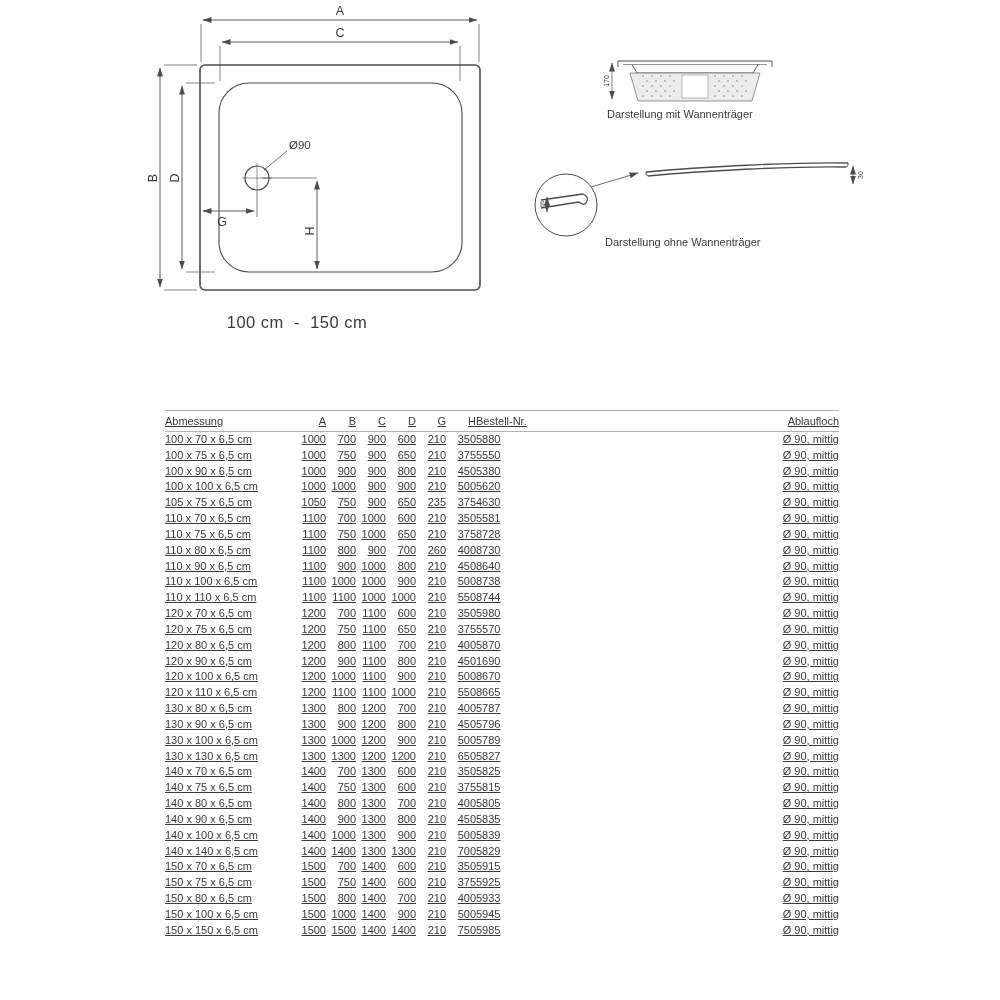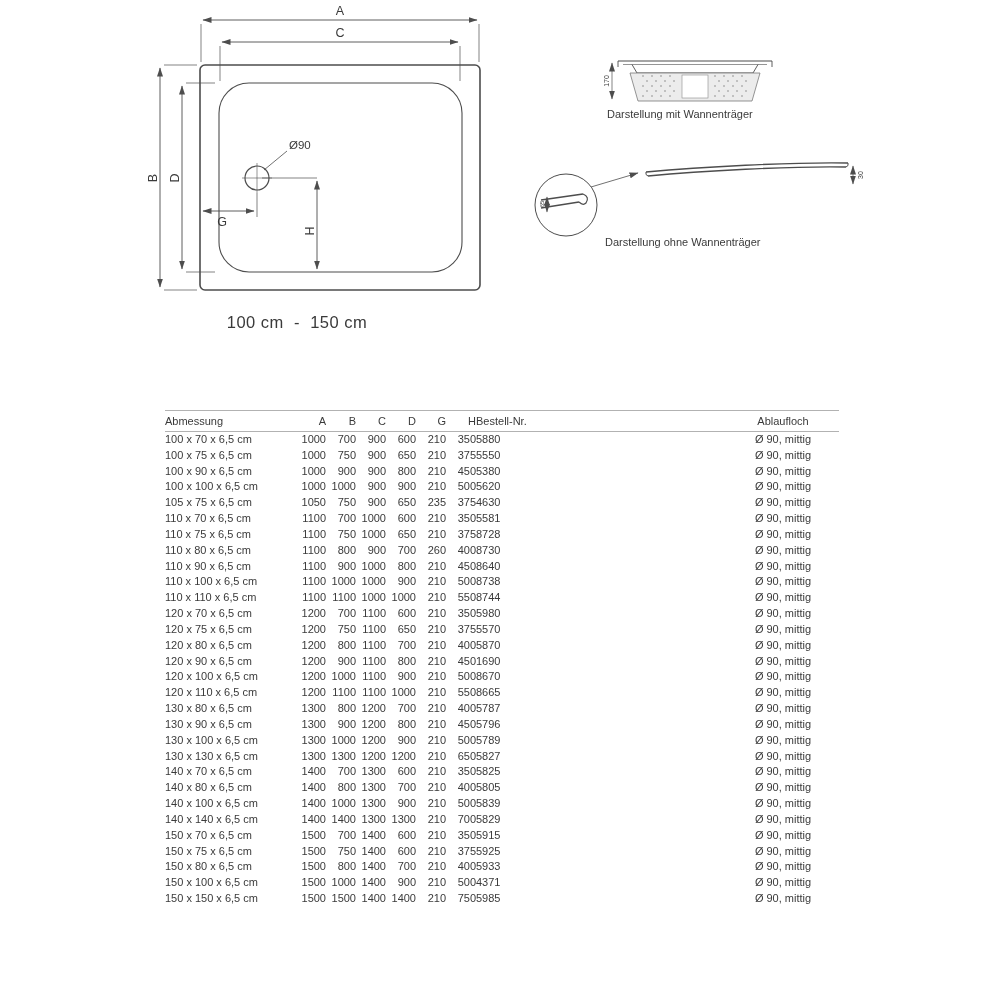--- a/index.html
+++ b/index.html
@@ -7,37 +7,37 @@
   body {
     width:1000px; height:1000px; position:relative; overflow:hidden;
     font-family:"Liberation Sans", sans-serif; color:#3a3a3a;
   }
   #drawings { position:absolute; left:0; top:0; }
   svg text { font-family:"Liberation Sans", sans-serif; fill:#3a3a3a; }
 
   #spec-table {
     position:absolute; left:165px; top:410px;
     border-collapse:collapse; table-layout:fixed;
-    font-size:11px; color:#3a3a3a;
+    font-size:11px; color:#3a3a3a;text-decoration:underline;
   }
   #spec-table th { font-weight:normal; }
   #spec-table thead tr {
     height:21px;
     border-top:1px solid #b2b2b2;
     border-bottom:1px solid #b2b2b2;
   }
   #spec-table tbody td { height:15.83px; line-height:15.83px; }
   #spec-table td, #spec-table th {
     padding:0; white-space:nowrap; overflow:hidden; vertical-align:middle;
   }
   .dims   { text-align:left; }
   td.num  { text-align:right; padding-right:10px; }
   th.num  { text-align:right; padding-right:21px; }
   .bestell{ text-align:left; }
-  .ablauf { text-align:center; padding-left:43px; }
+  .ablauf { text-align:right; padding-left:43px; }
 </style>
 </head>
 <body>
 
 <svg id="drawings" width="1000" height="400" viewBox="0 0 1000 400">
   <defs>
     <marker id="ah" markerWidth="10" markerHeight="8" refX="8.5" refY="3" orient="auto-start-reverse" markerUnits="userSpaceOnUse">
       <path d="M0,0 L9,3 L0,6 Z" fill="#4d4d4d"></path>
     </marker>
   </defs>
@@ -426,31 +426,53 @@
         <td class="num">1400</td>
         <td class="num">700</td>
         <td class="num">1300</td>
         <td class="num">600</td>
         <td class="num">210</td>
         <td class="num">350</td>
         <td class="bestell">5825</td>
         <td class="ablauf">Ø 90, mittig</td>
       </tr>
       <tr>
+        <td class="dims">140 x 75 x 6,5 cm</td>
+        <td class="num">1400</td>
+        <td class="num">750</td>
+        <td class="num">1300</td>
+        <td class="num">600</td>
+        <td class="num">210</td>
+        <td class="num">375</td>
+        <td class="bestell">5815</td>
+        <td class="ablauf">Ø 90, mittig</td>
+      </tr>
+      <tr>
         <td class="dims">140 x 80 x 6,5 cm</td>
         <td class="num">1400</td>
         <td class="num">800</td>
         <td class="num">1300</td>
         <td class="num">700</td>
         <td class="num">210</td>
         <td class="num">400</td>
         <td class="bestell">5805</td>
         <td class="ablauf">Ø 90, mittig</td>
       </tr>
       <tr>
+        <td class="dims">140 x 90 x 6,5 cm</td>
+        <td class="num">1400</td>
+        <td class="num">900</td>
+        <td class="num">1300</td>
+        <td class="num">800</td>
+        <td class="num">210</td>
+        <td class="num">450</td>
+        <td class="bestell">5835</td>
+        <td class="ablauf">Ø 90, mittig</td>
+      </tr>
+      <tr>
         <td class="dims">140 x 100 x 6,5 cm</td>
         <td class="num">1400</td>
         <td class="num">1000</td>
         <td class="num">1300</td>
         <td class="num">900</td>
         <td class="num">210</td>
         <td class="num">500</td>
         <td class="bestell">5839</td>
         <td class="ablauf">Ø 90, mittig</td>
       </tr>
@@ -499,21 +521,21 @@
         <td class="ablauf">Ø 90, mittig</td>
       </tr>
       <tr>
         <td class="dims">150 x 100 x 6,5 cm</td>
         <td class="num">1500</td>
         <td class="num">1000</td>
         <td class="num">1400</td>
         <td class="num">900</td>
         <td class="num">210</td>
         <td class="num">500</td>
-        <td class="bestell">4371</td>
+        <td class="bestell">5945</td>
         <td class="ablauf">Ø 90, mittig</td>
       </tr>
       <tr>
         <td class="dims">150 x 150 x 6,5 cm</td>
         <td class="num">1500</td>
         <td class="num">1500</td>
         <td class="num">1400</td>
         <td class="num">1400</td>
         <td class="num">210</td>
         <td class="num">750</td>

